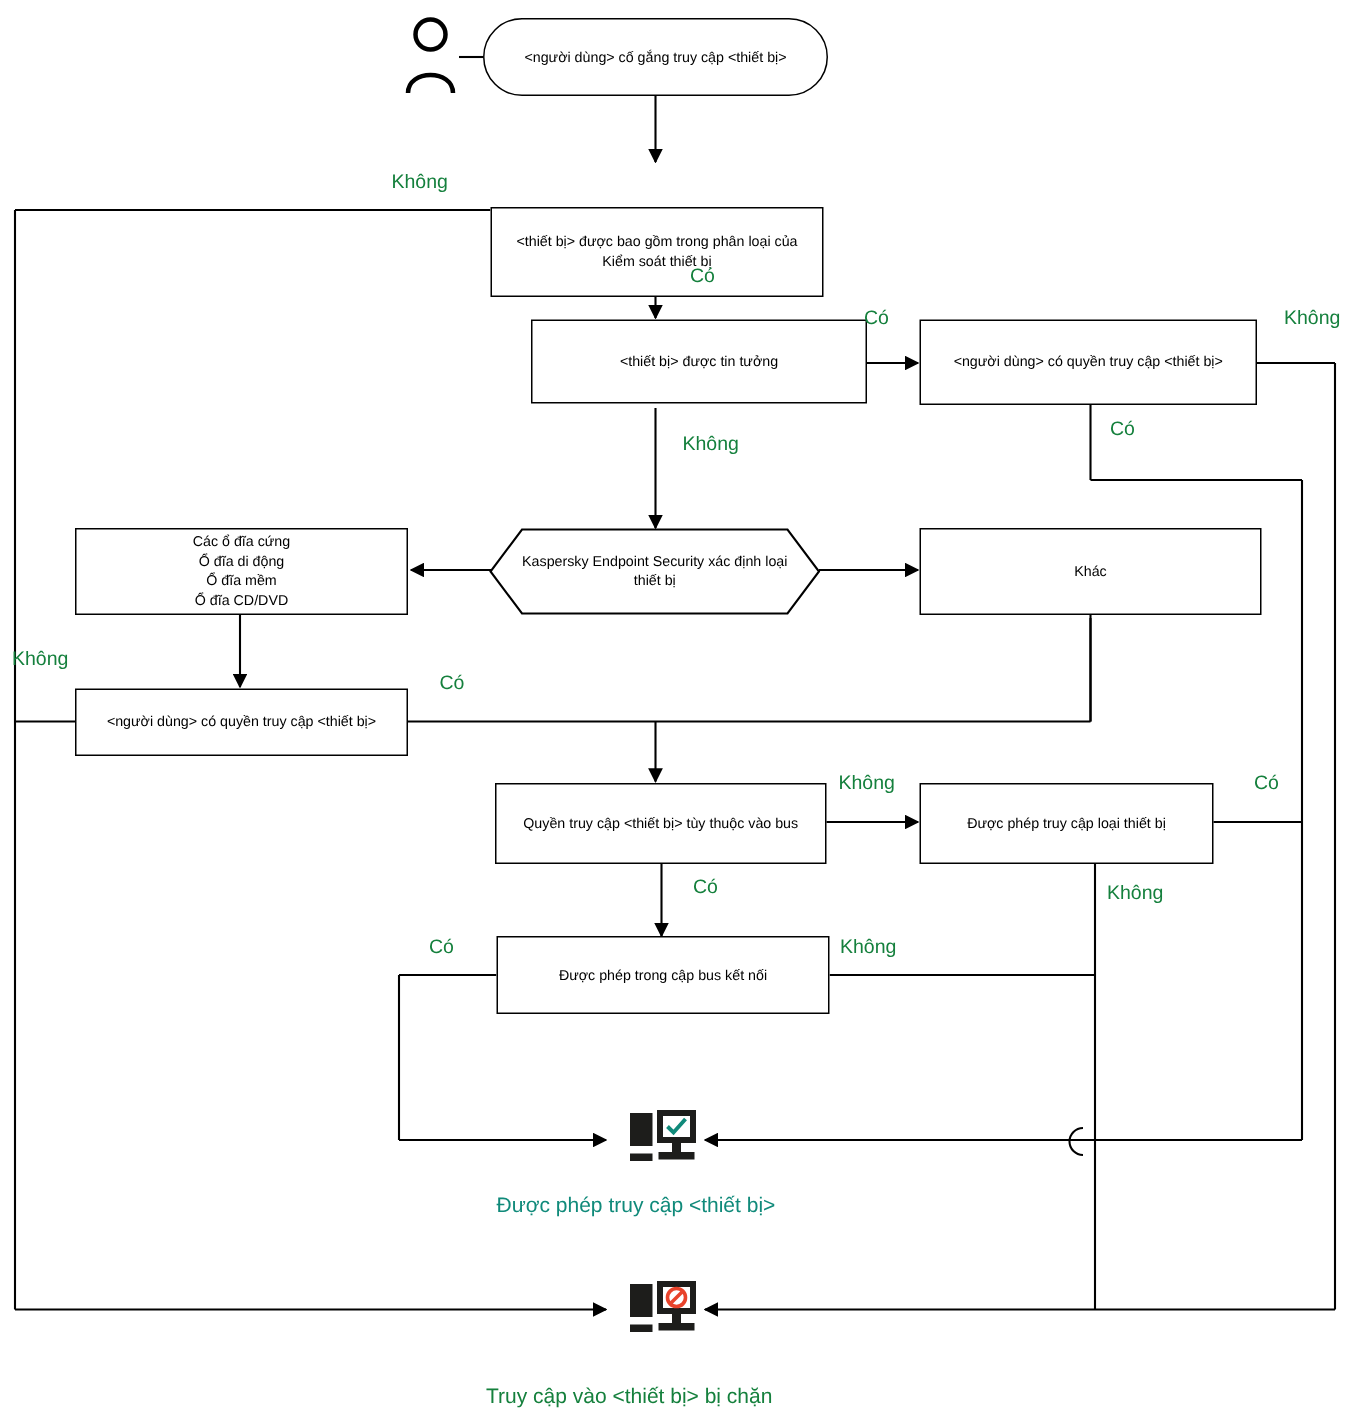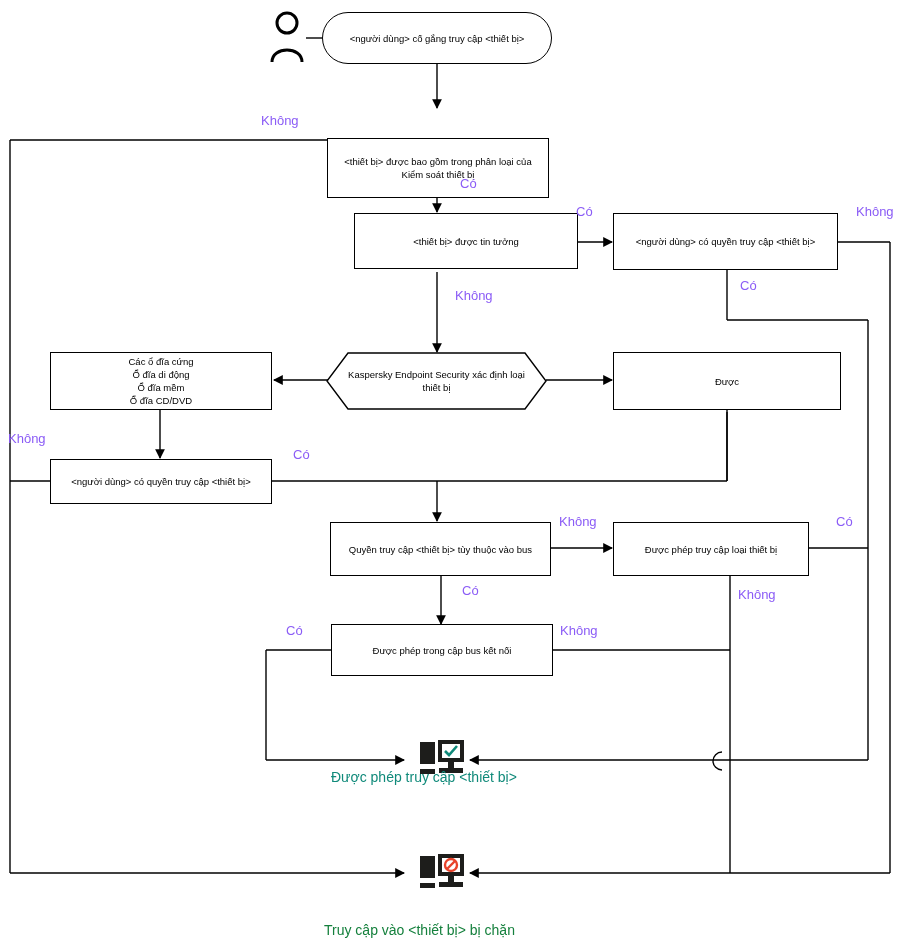--- a/index.html
+++ b/index.html
@@ -48,21 +48,21 @@
     align-items: center;
     justify-content: center;
     text-align: center;
     font-size: 9.5px;
     line-height: 13px;
     color: #000000;
   }
   .edge-label {
     position: absolute;
     font-size: 13px;
-    color: #8b5cf6;
+    color: #15803d;
     white-space: nowrap;
   }
   .caption {
     position: absolute;
     font-size: 14px;
     white-space: nowrap;
   }
   .caption.allow { color: #108a7a; }
   .caption.block { color: #15803d; }
   .icon-box {
@@ -176,21 +176,21 @@
   </div>
 
   <div class="node" style="left:50px; top:352px; width:222px; height:58px;">
     <span class="multiline">Các ổ đĩa cứng
 Ổ đĩa di động
 Ổ đĩa mềm
 Ổ đĩa CD/DVD</span>
   </div>
 
   <div class="node" style="left:613px; top:352px; width:228px; height:58px;">
-    <span>Được</span>
+    <span>Khác</span>
   </div>
 
   <div class="node" style="left:50px; top:459px; width:222px; height:45px;">
     <span>&lt;người dùng&gt; có quyền truy cập &lt;thiết bị&gt;</span>
   </div>
 
   <div class="node" style="left:330px; top:522px; width:221px; height:54px;">
     <span>Quyền truy cập &lt;thiết bị&gt; tùy thuộc vào bus</span>
   </div>
 
@@ -222,21 +222,21 @@
       <rect x="2" y="6" width="15" height="22" fill="#1d1d1b"></rect>
       <rect x="2" y="33" width="15" height="5" fill="#1d1d1b"></rect>
       <rect x="20" y="4" width="26" height="22" fill="#1d1d1b"></rect>
       <rect x="24" y="8" width="18" height="14" fill="#ffffff"></rect>
       <path d="M 27 15 L 31 19 L 39 10" fill="none" stroke="#108a7a" stroke-width="2.6"></path>
       <rect x="30" y="26" width="6" height="6" fill="#1d1d1b"></rect>
       <rect x="21" y="32" width="24" height="5" fill="#1d1d1b"></rect>
     </svg>
   </div>
 
-  <div class="caption allow" style="left:331px; top:769px;text-align:right;">Được phép truy cập &lt;thiết bị&gt;</div>
+  <div class="caption allow" style="left:331px; top:795px;text-align:right;">Được phép truy cập &lt;thiết bị&gt;</div>
 
   <div class="icon-box" style="left:418px; top:850px; width:48px; height:46px;">
     <svg width="48" height="46" viewBox="0 0 48 46">
       <rect x="2" y="6" width="15" height="22" fill="#1d1d1b"></rect>
       <rect x="2" y="33" width="15" height="5" fill="#1d1d1b"></rect>
       <rect x="20" y="4" width="26" height="22" fill="#1d1d1b"></rect>
       <rect x="24" y="8" width="18" height="14" fill="#ffffff"></rect>
       <circle cx="33" cy="15" r="6" fill="none" stroke="#e8432b" stroke-width="2.4"></circle>
       <line x1="29" y1="19" x2="37" y2="11" stroke="#e8432b" stroke-width="2.4"></line>
       <rect x="30" y="26" width="6" height="6" fill="#1d1d1b"></rect>

